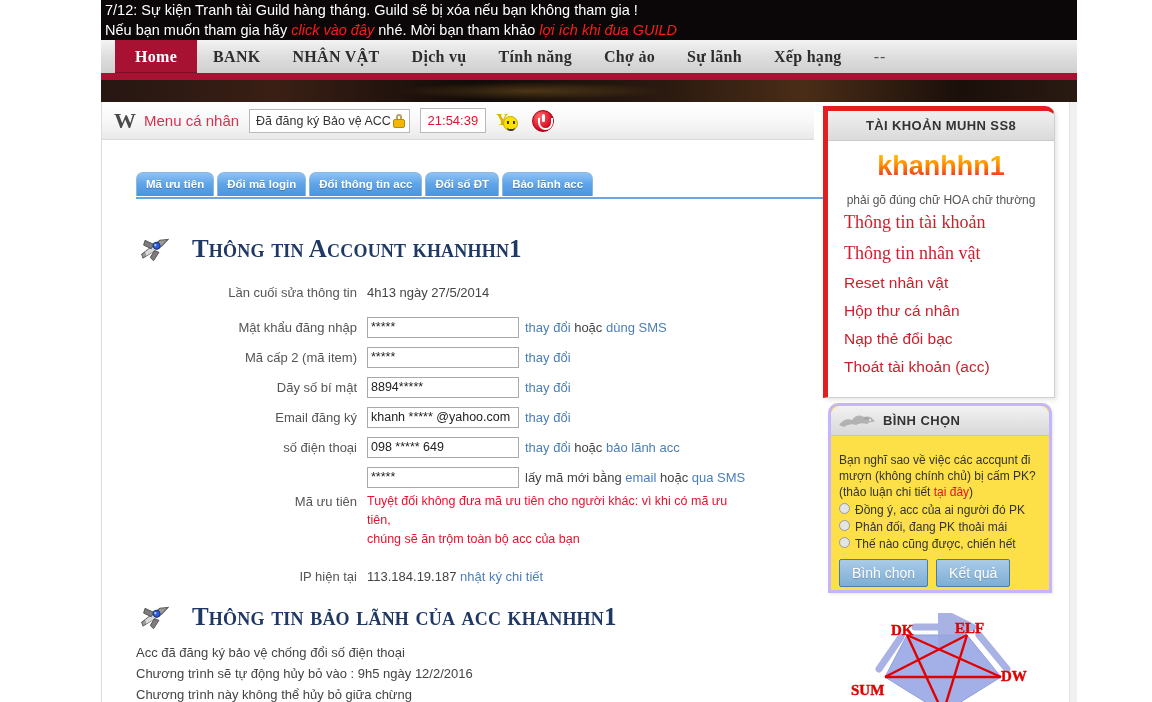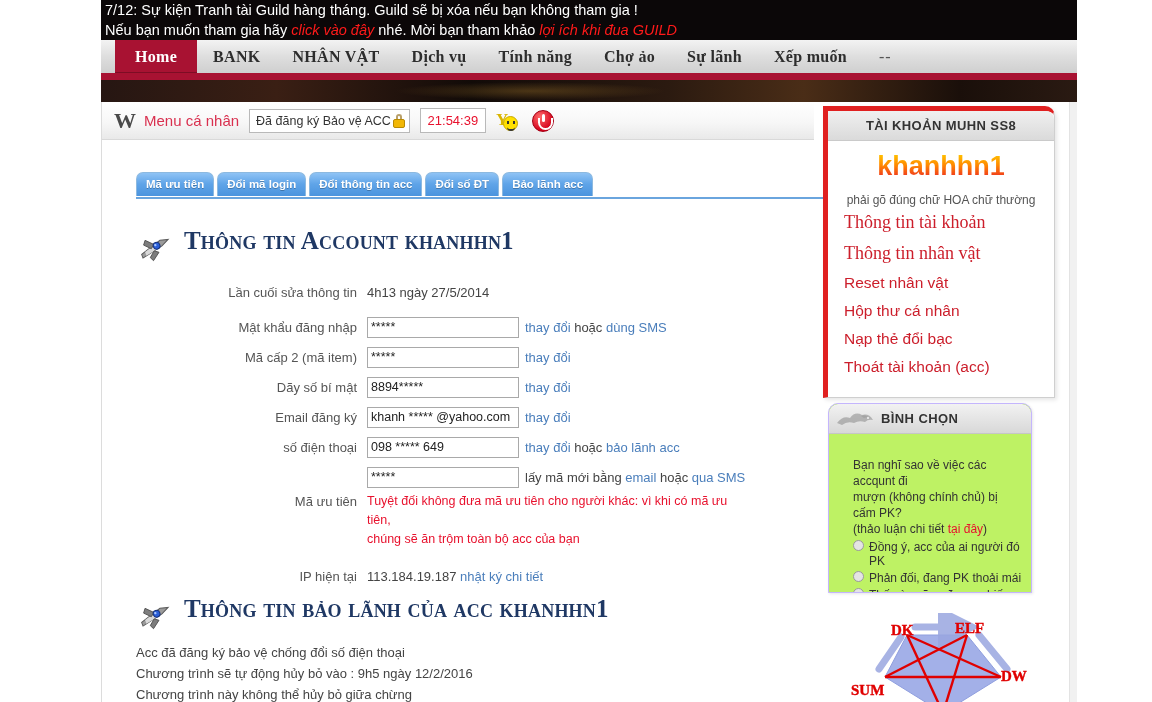--- a/index.html
+++ b/index.html
@@ -117,21 +117,21 @@
     cursor:pointer; white-space:nowrap;
   }
   .tabs-rule { position:absolute; left:34px; top:95px; width:690px; height:2px; background:#6aa5de; }
 
   
   .sect { position:absolute; }
   .sect .ico {
     position:absolute; left:0; top:2px; width:40px; height:36px;
   }
   .sect h2 {
-    margin:0; padding:0 0 0 48px;
+    margin:8px; padding:0 0 0 48px;
     font-family:"Liberation Serif", serif;
     font-size:25px; font-weight:bold; color:#1f3864;
     font-variant: small-caps;
     letter-spacing:0.2px; white-space:nowrap;
   }
 
   
   .frm { position:absolute; left:0; top:0; font-size:13px; color:#444; }
   .row { display:flex; align-items:center; height:30px; }
   .row .lab { width:265px; text-align:right; padding-right:10px; color:#555; font-size:13px; }
@@ -173,32 +173,32 @@
   }
   .side-acc .sub { text-align:center; font-size:12px; color:#555; margin-top:11px; }
   .side-acc .link {
     display:block; padding:5px 0 5px 16px;
     font-family:"Liberation Serif", serif;
     font-size:18px; color:#cc1e2b; text-decoration:none; cursor:pointer;
   }
   .side-acc .link.sans { font-family:"Liberation Sans",sans-serif; font-size:15.5px; color:#cc1e2b; }
 
   .side-poll {
-    position:absolute; left:828px; top:403px; width:204px; height:190px;
-    background:#bef264; border:1px solid #c4b5fd; border-radius:10px 10px 0 0;
+    position:absolute; left:828px; top:403px; width:224px; height:190px;
+    background:#fde047; border:3px solid #c4b5fd; border-radius:10px 10px 0 0;
     box-shadow:1px 1px 3px rgba(0,0,0,.10); overflow:hidden;
   }
   .side-poll .hd {
     height:30px; background: linear-gradient(to bottom,#f2f2f2,#d8d8d8);
     display:flex; align-items:center; gap:6px; padding-left:6px;
     border-bottom:1px solid #c6c6c6; border-radius:9px 9px 0 0;
   }
   .side-poll .hd .ttl { font-size:13px; font-weight:bold; color:#333; letter-spacing:.4px; }
   .dragonico { width:40px; height:20px; opacity:.55; }
-  .pollbody { padding:23px 8px 6px 8px;margin-left:16px; }
+  .pollbody { padding:16px 8px 6px 8px; }
   .pollq { font-size:12px; color:#333; line-height:16px; }
   .pollq .red { color:#e8112d; }
   .opt { display:flex; align-items:flex-start; gap:5px; margin-top:3px; font-size:12px; color:#333; }
   .radio { width:11px;height:11px;border-radius:50%;border:1px solid #9a9a9a;background:#e4e4e4; flex:none; cursor:pointer;}
   .pollbtns { display:flex; gap:8px; margin-top:8px; }
   .pollbtn {
     background: linear-gradient(to bottom,#a9cbe8 0%,#7eaed4 100%);
     border:1px solid #4a7ca5; color:#ffffff; font-size:14px;
     padding:5px 12px; border-radius:2px; cursor:pointer;
     text-shadow:0 1px 1px rgba(0,0,0,.2);
@@ -224,21 +224,21 @@
 
   <div class="navwrap">
     <div class="nav">
       <div class="item home">Home</div>
       <div class="item">BANK</div>
       <div class="item">NHÂN VẬT</div>
       <div class="item">Dịch vụ</div>
       <div class="item">Tính năng</div>
       <div class="item">Chợ ảo</div>
       <div class="item">Sự lãnh</div>
-      <div class="item">Xếp muốn</div>
+      <div class="item">Xếp hạng</div>
       <div class="item dash">--</div>
     </div>
   </div>
   <div class="navstrip-red"></div>
   <div class="banner"></div>
 
   <div class="pagebody">
 
     <div class="usertoolbar">
       <span class="wlogo">W</span>

